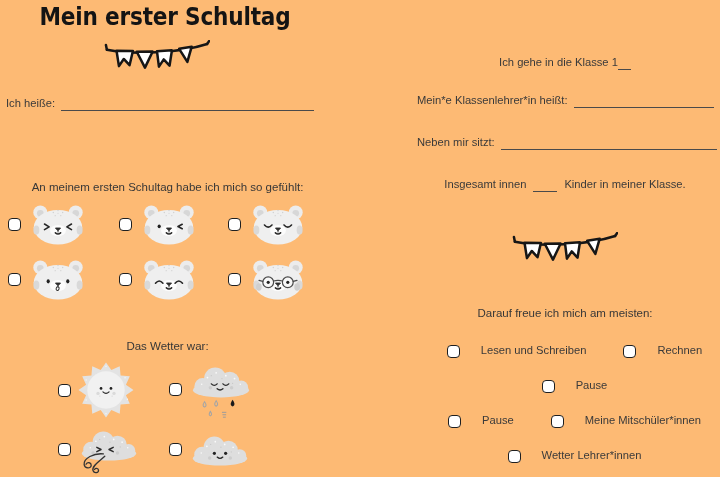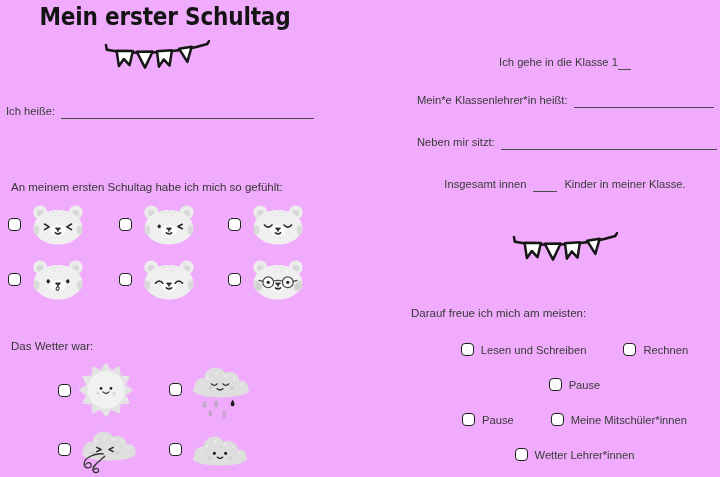--- a/index.html
+++ b/index.html
@@ -1,38 +1,38 @@
 <!DOCTYPE html>
 <html><head>
 <meta charset="utf-8">
 <style>
   html,body{margin:0;padding:0;background:#fff;}
   .sheet{
-    position:relative;width:720px;height:477px;background:#f0abfc;overflow:hidden;
+    position:relative;width:720px;height:477px;background:#fdba74;overflow:hidden;
     font-family:"Liberation Sans",sans-serif;color:#3a3a3a;font-size:11.2px;
   }
   .abs{position:absolute;}
-  .center{margin-left:11px;}
+  .center{text-align:center;}
   .row{position:absolute;display:flex;align-items:flex-end;line-height:15px;}
   .blank{display:inline-block;border-bottom:1.3px solid #4a4a4a;height:13px;}
   .blank.grow{flex:1;margin-left:6px;}
   .title{
     position:absolute;left:0;top:3px;width:330px;text-align:center;
     font-family:"DejaVu Sans",sans-serif;font-weight:bold;font-size:24px;color:#141414;
     letter-spacing:-0.2px;transform:scaleX(0.9);transform-origin:50% 50%;
   }
   .heading{position:absolute;font-size:11.5px;color:#373737;}
   .cb{
     display:inline-block;width:13px;height:13px;border:1.7px solid #1f1f1f;
     border-radius:4px;background:#fff;box-sizing:border-box;flex:0 0 auto;
   }
   .bear-cell,.wx-cell{position:absolute;display:flex;align-items:center;gap:9px;}
   .fw-row{position:absolute;left:400px;width:330px;display:flex;justify-content:center;
     align-items:center;gap:18px;}
-  .fw-item{display:flex;align-items:flex-start;gap:7px;line-height:15px;padding-left:19px;}
+  .fw-item{display:flex;align-items:flex-end;gap:21px;line-height:15px;padding-left:19px;}
   svg{display:block;}
 </style>
 </head>
 <body>
 
 <svg width="0" height="0" style="position:absolute;overflow:hidden" aria-hidden="true">
   <defs>
     <g id="banner-art" stroke="#161616" stroke-width="2.6" fill="#ffffff" stroke-linejoin="round" stroke-linecap="round">
       <path d="M3,10 l-1,-5" fill="none"></path>
       <path d="M107,4 l2,-3" fill="none"></path>
@@ -88,21 +88,21 @@
 </svg>
 
 <div class="sheet">
 
   <div class="title">Mein erster Schultag</div>
 
   <svg class="abs" style="left:104px;top:40px" width="106" height="35" viewBox="0 0 110 36">
     <use href="#banner-art"></use>
   </svg>
 
-  <div class="row" style="left:6px;top:104px;width:308px">
+  <div class="row" style="left:6px;top:96px;width:308px">
     <span>Ich heiße:</span>
     <span class="blank grow"></span>
   </div>
 
 
   <div class="heading center" style="left:0;top:181px;width:335px">An meinem ersten Schultag habe ich mich so gefühlt:</div>
 
   <div class="bear-cell" style="left:8px;top:204px">
     <span class="cb"></span>
     <svg width="56" height="41" viewBox="0 0 60 44">

